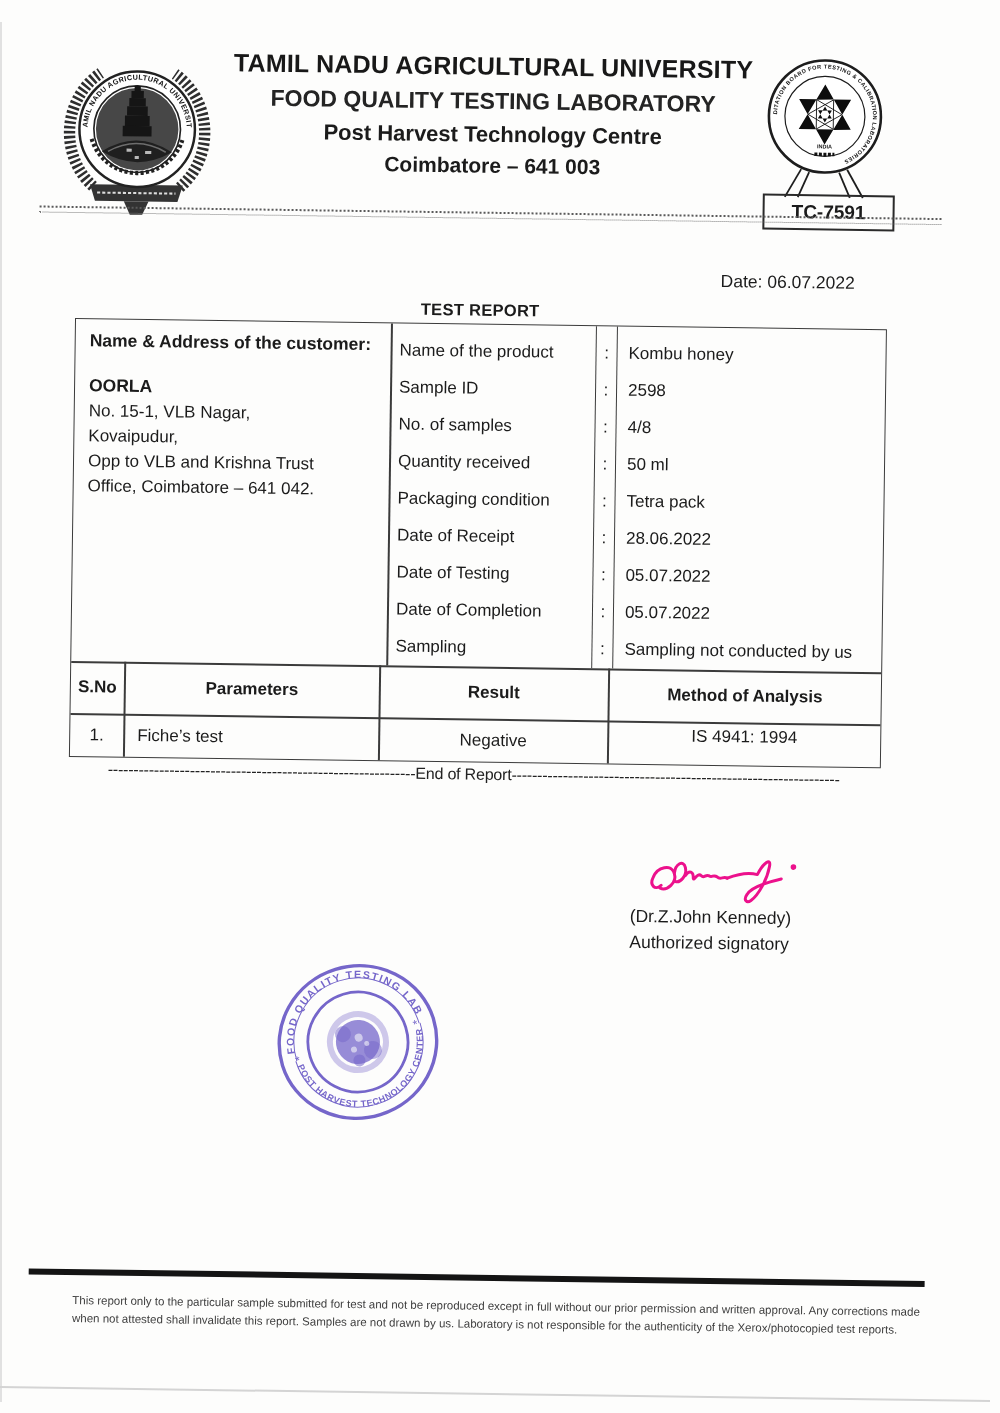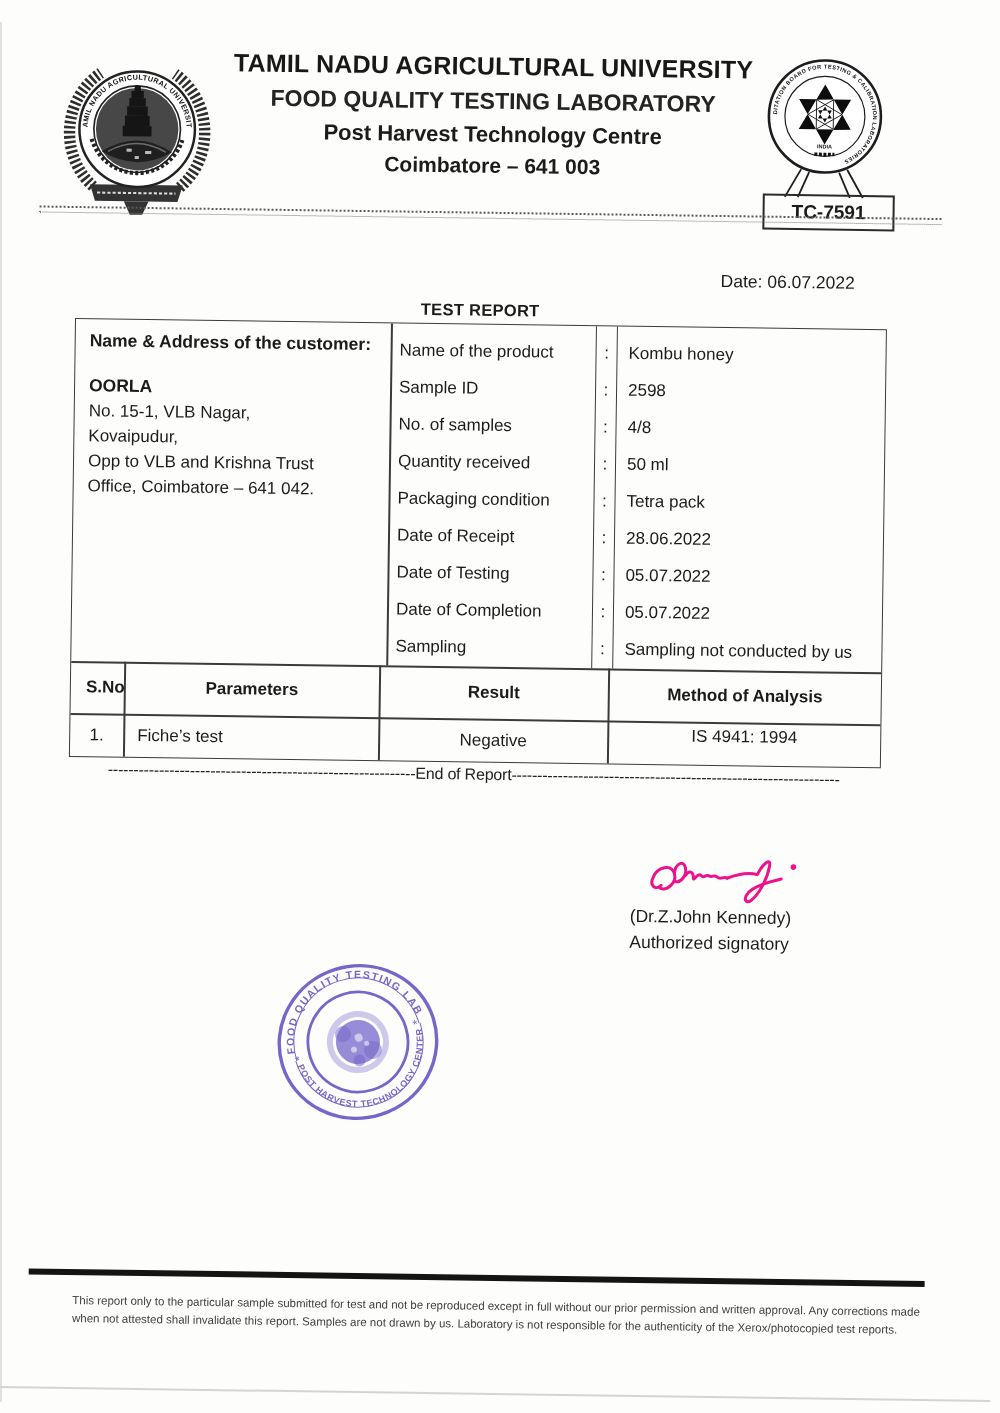--- a/index.html
+++ b/index.html
@@ -173,21 +173,21 @@
         <div class="irow">2598</div>
         <div class="irow">4/8</div>
         <div class="irow">50 ml</div>
         <div class="irow">Tetra pack</div>
         <div class="irow">28.06.2022</div>
         <div class="irow">05.07.2022</div>
         <div class="irow">05.07.2022</div>
         <div class="irow">Sampling not conducted by us</div>
       </div>
 
-      <div class="p-head" style="left:8px;width:53px;">S.No</div>
+      <div class="p-head" style="left:0;width:53px;">S.No</div>
       <div class="p-head" style="left:54px;width:254px;">Parameters</div>
       <div class="p-head" style="left:309px;width:228px;">Result</div>
       <div class="p-head" style="left:538px;width:272px;">Method of Analysis</div>
 
       <div class="p-cell" style="left:0;width:53px;justify-content:center;">1.</div>
       <div class="p-cell" style="left:54px;width:254px;padding-left:13px;">Fiche’s test</div>
       <div class="p-cell" style="left:309px;width:228px;justify-content:center;">Negative</div>
       <div class="p-cell" style="left:538px;width:272px;justify-content:center;align-items:flex-start;padding-top:5px;">IS 4941: 1994</div>
     </div>
 

